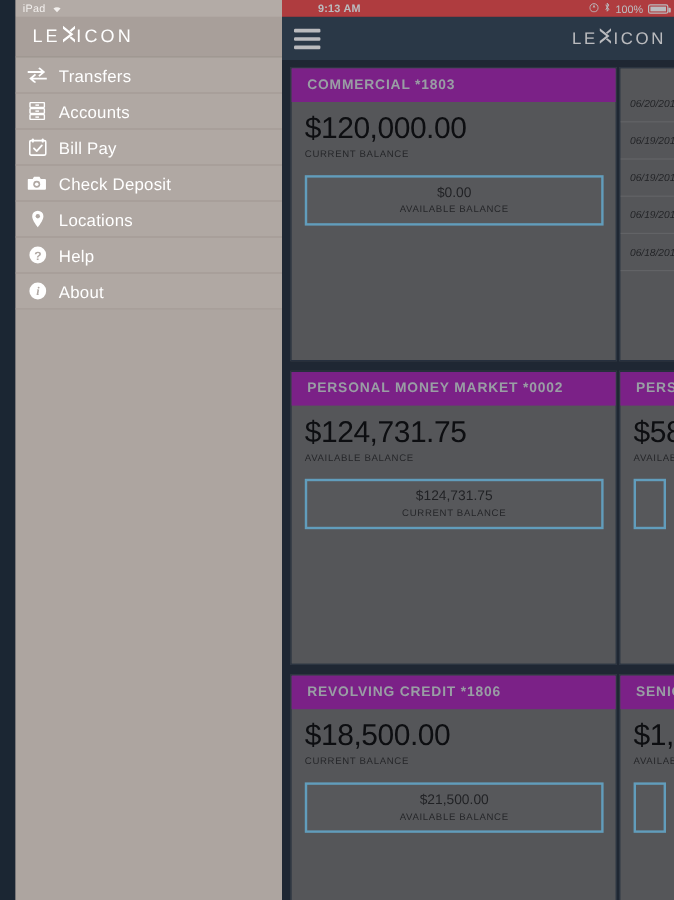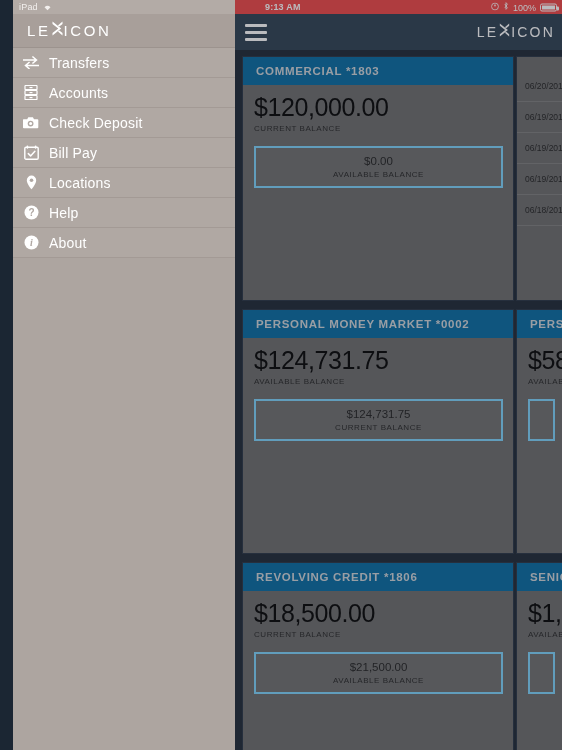--- a/index.html
+++ b/index.html
@@ -111,21 +111,21 @@
   .m-logo .logo-txt { font-size:14px; letter-spacing:2.2px; }
 
   .cards-area { position:relative; height:700px; background:#1b2633; }
 
   .card {
     position:absolute;
     background:#6b6b6b;
     border:1px solid #253241;
   }
   .card-head {
-    background:#0369a1;
+    background:#a21caf;
     height:28px;
     display:flex; align-items:center;
     padding-left:13px;
   }
   .card-title {
     color:#cfd4d9;
     font-size:11.5px;
     font-weight:bold;
     letter-spacing:.7px;
     white-space:nowrap;
@@ -164,21 +164,21 @@
     background:#6b6b6b;
     border:1px solid #253241;
     overflow:hidden;
   }
   .txn-row {
     height:31px;
     border-bottom:1px solid #7e7e7e;
     display:flex; align-items:center;
     padding-left:8px;
   }
-  .txn-date { color:#1f1f1f; font-size:8.5px; white-space:nowrap; }
+  .txn-date { color:#1f1f1f; font-size:8.5px; white-space:nowrap;font-style:italic; }
   .txn-head-pad { height:14px; }
 
   
   .dim {
     position:absolute; left:0; top:0;
     width:327px; height:750px;
     background:rgba(40,45,52,.32);
     pointer-events:none;
   }
 </style>
@@ -233,39 +233,39 @@
             <rect x="5.5" y="2" width="3" height="1.2" fill="#fff"></rect>
             <rect x="5.5" y="7" width="3" height="1.2" fill="#fff"></rect>
             <rect x="5.5" y="12" width="3" height="1.2" fill="#fff"></rect>
           </svg>
         </span>
         <span class="sb-label">Accounts</span>
       </div>
 
       <div class="sb-item">
         <span class="sb-ico">
-          <svg width="16" height="13" viewBox="0 0 16 13">
-            <path d="M0.8 3.2 h3.4 l1.1 -1.9 h4.6 l1.1 1.9 h3.4 a0.9 0.9 0 0 1 0.9 0.9 v7.2 a0.9 0.9 0 0 1 -0.9 0.9 h-13.6 a0.9 0.9 0 0 1 -0.9 -0.9 v-7.2 a0.9 0.9 0 0 1 0.9 -0.9 z" fill="#fff"></path>
-            <circle cx="7.6" cy="7.6" r="2.9" fill="#b0a8a3"></circle>
-            <circle cx="7.6" cy="7.6" r="1.5" fill="#fff"></circle>
-          </svg>
-        </span>
-        <span class="sb-label">Check Deposit</span>
-      </div>
-
-      <div class="sb-item">
-        <span class="sb-ico">
           <svg width="15" height="15" viewBox="0 0 15 15">
             <rect x="0.8" y="2.2" width="13.4" height="12" rx="1.2" fill="none" stroke="#fff" stroke-width="1.4"></rect>
             <rect x="2.6" y="0.4" width="1.6" height="3.4" rx="0.7" fill="#fff"></rect>
             <rect x="10.8" y="0.4" width="1.6" height="3.4" rx="0.7" fill="#fff"></rect>
             <path d="M4.3 8.6 L6.6 10.9 L10.9 6.2" fill="none" stroke="#fff" stroke-width="1.5" stroke-linecap="round" stroke-linejoin="round"></path>
           </svg>
         </span>
         <span class="sb-label">Bill Pay</span>
+      </div>
+
+      <div class="sb-item">
+        <span class="sb-ico">
+          <svg width="16" height="13" viewBox="0 0 16 13">
+            <path d="M0.8 3.2 h3.4 l1.1 -1.9 h4.6 l1.1 1.9 h3.4 a0.9 0.9 0 0 1 0.9 0.9 v7.2 a0.9 0.9 0 0 1 -0.9 0.9 h-13.6 a0.9 0.9 0 0 1 -0.9 -0.9 v-7.2 a0.9 0.9 0 0 1 0.9 -0.9 z" fill="#fff"></path>
+            <circle cx="7.6" cy="7.6" r="2.9" fill="#b0a8a3"></circle>
+            <circle cx="7.6" cy="7.6" r="1.5" fill="#fff"></circle>
+          </svg>
+        </span>
+        <span class="sb-label">Check Deposit</span>
       </div>
 
       <div class="sb-item">
         <span class="sb-ico">
           <svg width="11" height="15" viewBox="0 0 11 15">
             <path d="M5.5 0.6 A4.7 4.7 0 0 0 0.8 5.3 C0.8 9 5.5 14.4 5.5 14.4 S10.2 9 10.2 5.3 A4.7 4.7 0 0 0 5.5 0.6 Z" fill="#fff"></path>
             <circle cx="5.5" cy="5.2" r="1.8" fill="#b0a8a3"></circle>
           </svg>
         </span>
         <span class="sb-label">Locations</span>

